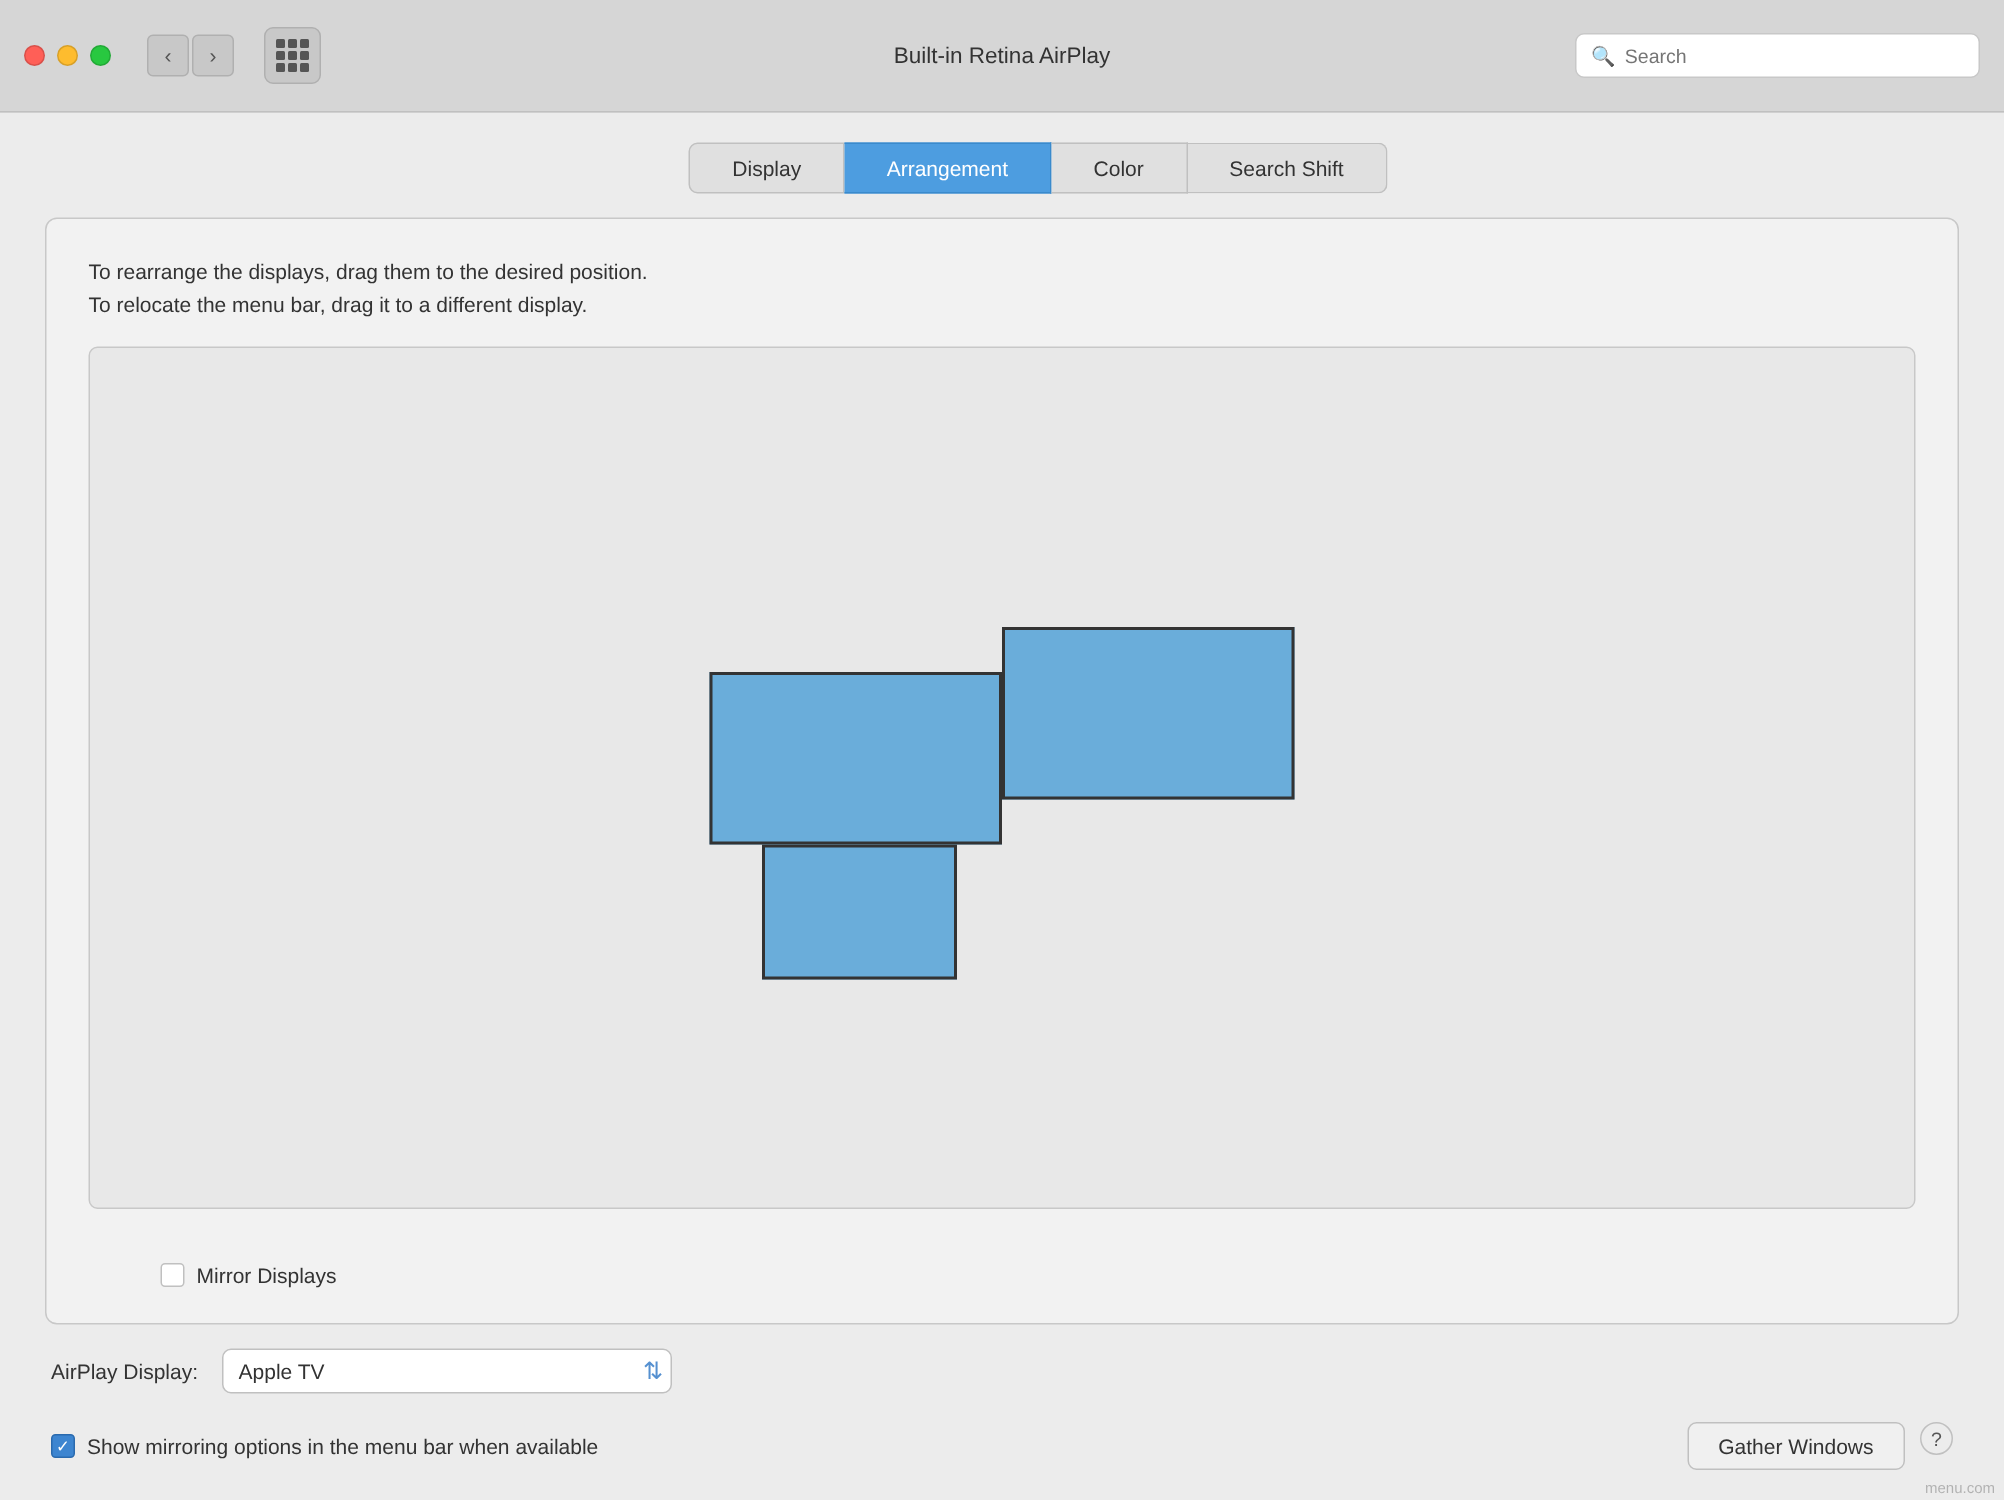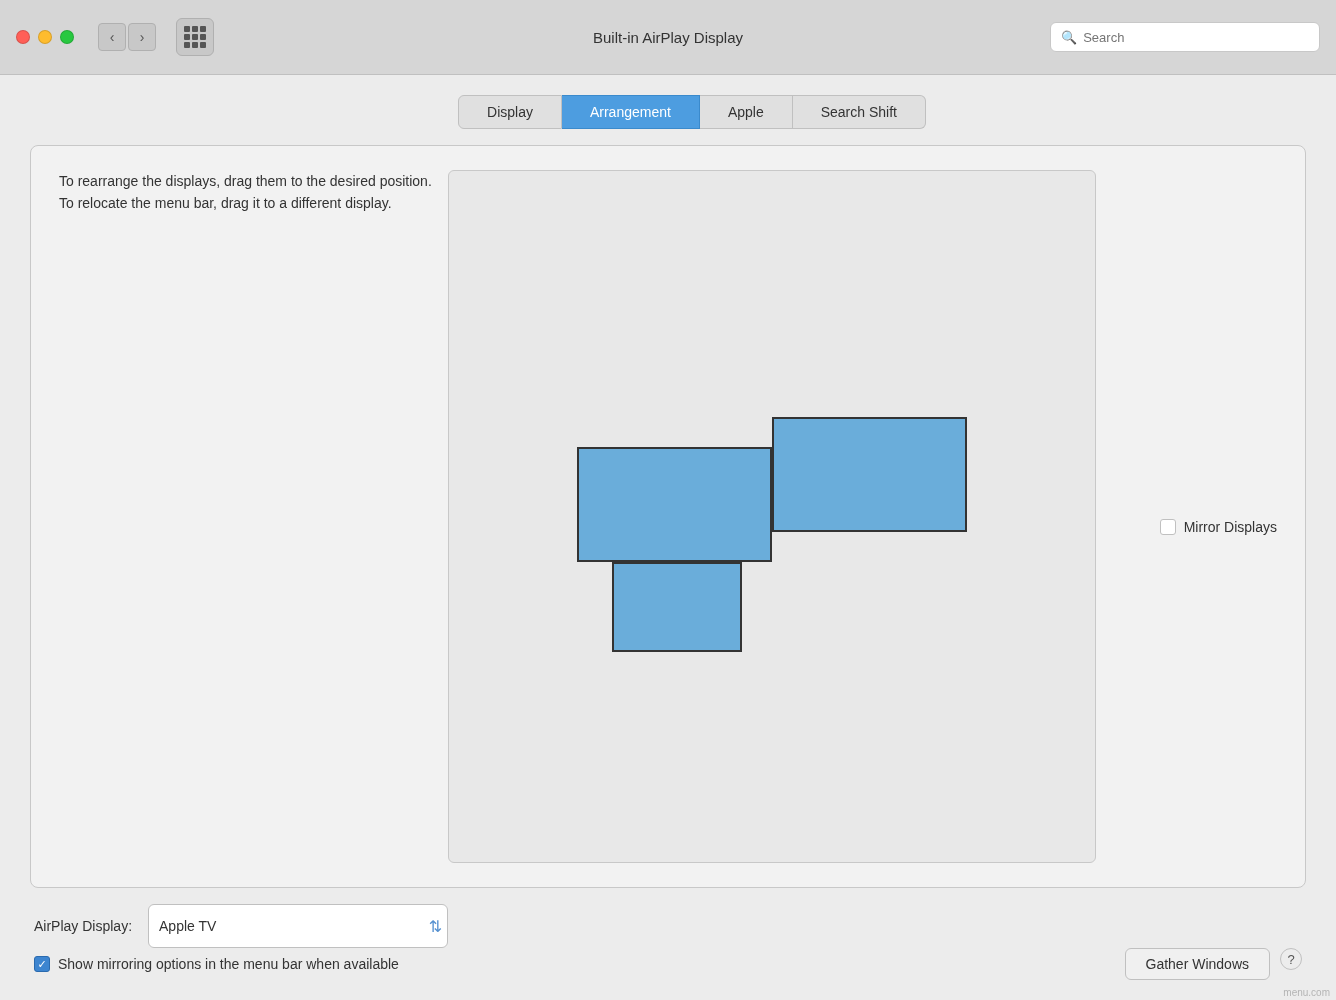--- a/index.html
+++ b/index.html
@@ -179,20 +179,21 @@
     }
 
     
     .panel {
       background: #f2f2f2;
       border: 1px solid #c8c8c8;
       border-radius: 8px;
       padding: 24px 28px;
       flex: 1;
       display: flex;
+      flex-direction: column;
       gap: 16px;
     }
 
     .instruction-text {
       font-size: 14px;
       color: #333;
       line-height: 1.6;
     }
 
     
@@ -261,21 +262,21 @@
 
     .mirror-label {
       font-size: 14px;
       color: #333;
     }
 
     
     .bottom-section {
       display: flex;
       flex-direction: column;
-      gap: 0;
+      gap: 19px;
       padding: 0 4px;
     }
 
     .airplay-row {
       display: flex;
       align-items: center;
       gap: 16px;
     }
 
     .airplay-label {
@@ -284,21 +285,21 @@
       white-space: nowrap;
     }
 
     .airplay-select-wrap {
       position: relative;
       width: 300px;
     }
 
     .airplay-select {
       width: 100%;
-      height: 44px;
+      height: 30px;
       padding: 0 30px 0 10px;
       font-size: 14px;
       color: #333;
       background: white;
       border: 1px solid #c0c0c0;
       border-radius: 6px;
       appearance: none;
       cursor: pointer;
       outline: none;
     }
@@ -408,34 +409,34 @@
           <div class="grid-dot"></div>
         <div class="grid-dot"></div>
           <div class="grid-dot"></div>
           <div class="grid-dot"></div>
         <div class="grid-dot"></div>
           <div class="grid-dot"></div>
           <div class="grid-dot"></div>
       </div>
     </div>
 
-    <div class="window-title">Built-in AirPlay Display</div>
+    <div class="window-title">Built-in Retina AirPlay</div>
 
     <div class="search-box">
       <span class="search-icon-svg">🔍</span>
       <input class="search-input" type="text" placeholder="Search" style="">
     </div>
   </div>
 
   <div class="content">
 
     <div class="tabs-container">
       <div class="tab">Display</div>
       <div class="tab active">Arrangement</div>
-      <div class="tab">Apple</div>
+      <div class="tab">Color</div>
       <div class="tab">Search Shift</div>
     </div>
 
     <div class="panel">
 
       <div class="instruction-text">
         <div>To rearrange the displays, drag them to the desired position.</div>
         <div>To relocate the menu bar, drag it to a different display.</div>
       </div>
 

